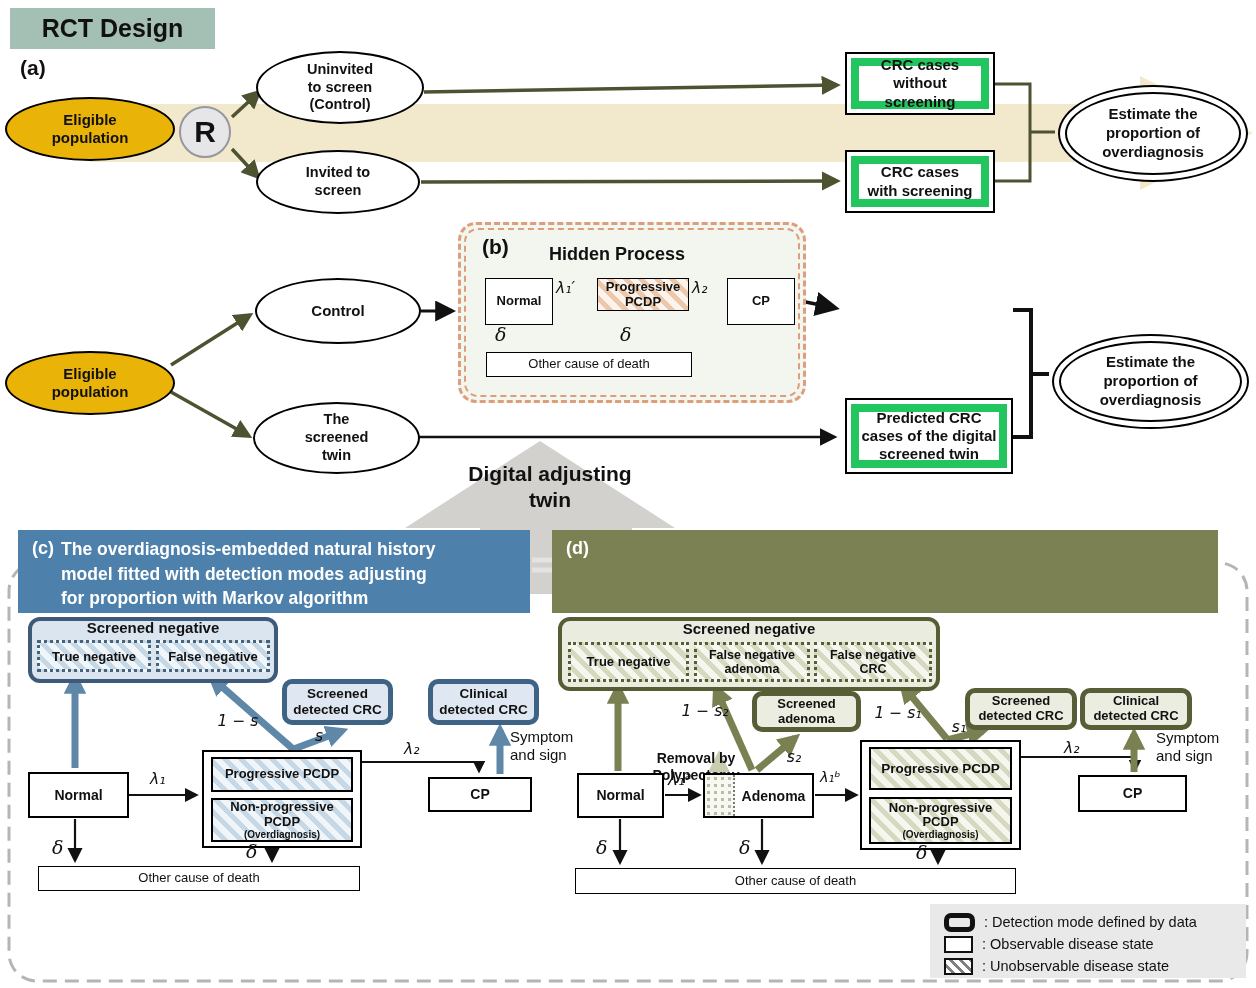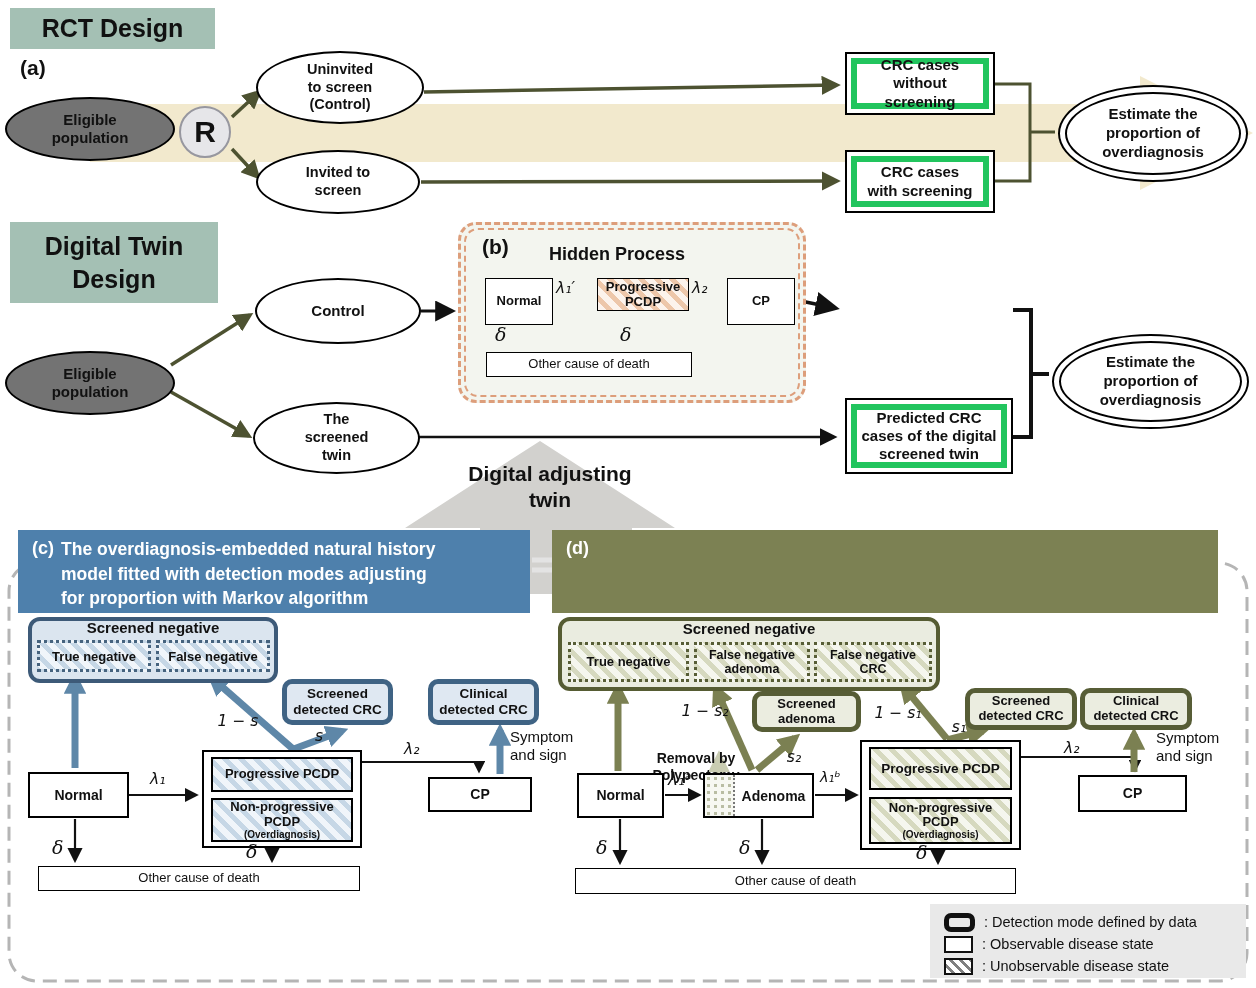--- a/index.html
+++ b/index.html
@@ -3,26 +3,26 @@
 <meta charset="utf-8">
 <style>
   * { margin:0; padding:0; box-sizing:border-box; }
   body { font-family:"Liberation Sans", sans-serif; color:#111; }
   #canvas { position:relative; width:1256px; height:988px; background:#fff; overflow:hidden; }
   .abs { position:absolute; }
   .flexc { display:flex; align-items:center; justify-content:center; text-align:center; }
   .pre { white-space:pre-line; }
   .b { font-weight:bold; }
   .ell { border:2px solid #000; border-radius:50%; background:#fff; font-weight:bold; font-size:14.5px; line-height:1.22; }
-  .tan { background:#737373; }
+  .tan { background:#eab308; }
   .hdr-teal { background:#a4c0b4; font-weight:bold; font-size:25px; line-height:1.3; }
   .dblell { border:2.5px solid #000; border-radius:50%; background:#fff; }
   .dblell .inner { position:absolute; inset:5px; border:2.5px solid #000; border-radius:50%; display:flex; align-items:center; justify-content:center; text-align:center; font-weight:bold; font-size:15px; line-height:1.25; white-space:pre-line; background:#fff; }
   .dbox { border:2px solid #000; background:#fff; padding:4px; }
-  .dbox .inner { border:6px solid #22c55e; width:100%; height:100%; display:flex; align-items:center; justify-content:center; text-align:center; font-weight:bold; font-size:15px; line-height:1.22; white-space:pre-line; }
+  .dbox .inner { border:8px solid #22c55e; width:100%; height:100%; display:flex; align-items:center; justify-content:center; text-align:center; font-weight:bold; font-size:15px; line-height:1.22; white-space:pre-line; }
   .box { border:2px solid #000; background:#fff; display:flex; align-items:center; justify-content:center; text-align:center; font-weight:bold; font-size:14px; line-height:1.15; }
   .thin { border-width:1.5px; }
   .reg { font-weight:normal; }
   .hatch-blue { background:repeating-linear-gradient(45deg,#f0f5fa 0 6px,#c6d7e6 6px 11px); }
   .hatch-orange { background:repeating-linear-gradient(45deg,#fcf3ec 0 6px,#edc7aa 6px 11px); }
   .hatch-olive { background:repeating-linear-gradient(45deg,#f5f6ee 0 6px,#d6d9bf 6px 11px); }
   .dotted-blue { border:3px dotted #46637e; font-weight:bold; font-size:13px; display:flex; align-items:center; justify-content:center; text-align:center; }
   .dotted-olive { border:3px dotted #575d36; font-weight:bold; font-size:12.5px; line-height:1.12; display:flex; align-items:center; justify-content:center; text-align:center; white-space:pre-line; }
   .round-blue { border:5px solid #3f6384; border-radius:10px; background:#dfe8f2; font-weight:bold; font-size:13.5px; line-height:1.15; display:flex; align-items:center; justify-content:center; text-align:center; white-space:pre-line; }
   .round-olive { border:5px solid #575d36; border-radius:10px; background:#ebede0; font-weight:bold; font-size:13px; line-height:1.15; display:flex; align-items:center; justify-content:center; text-align:center; white-space:pre-line; }
@@ -145,22 +145,20 @@
   <div class="abs dbox" style="left:845px;top:150px;width:150px;height:63px">
       <div class="inner">CRC cases
 with screening</div>
     </div>
   <div class="abs dblell" style="left:1058px;top:85px;width:190px;height:97px">
       <div class="inner">Estimate the
 proportion of
 overdiagnosis</div>
     </div>
 
-  <div class="abs hdr-teal flexc pre" style="left:10px;top:222px;width:208px;height:81px">Digital Twin
-Design</div>
   <div class="abs ell tan flexc pre" style="left:5px;top:351px;width:170px;height:64px;font-size:15px">Eligible
 population</div>
   <div class="abs ell flexc" style="left:255px;top:278px;width:166px;height:66px;font-size:15px">Control</div>
   <div class="abs ell flexc pre" style="left:253px;top:402px;width:167px;height:72px">The
 screened
 twin</div>
 
   <div class="abs hiddenbox" style="left:458px;top:222px;width:348px;height:181px"></div>
   <div class="abs b" style="left:482px;top:235px;font-size:21px">(b)</div>
   <div class="abs b" style="left:549px;top:244px;font-size:18px">Hidden Process</div>

